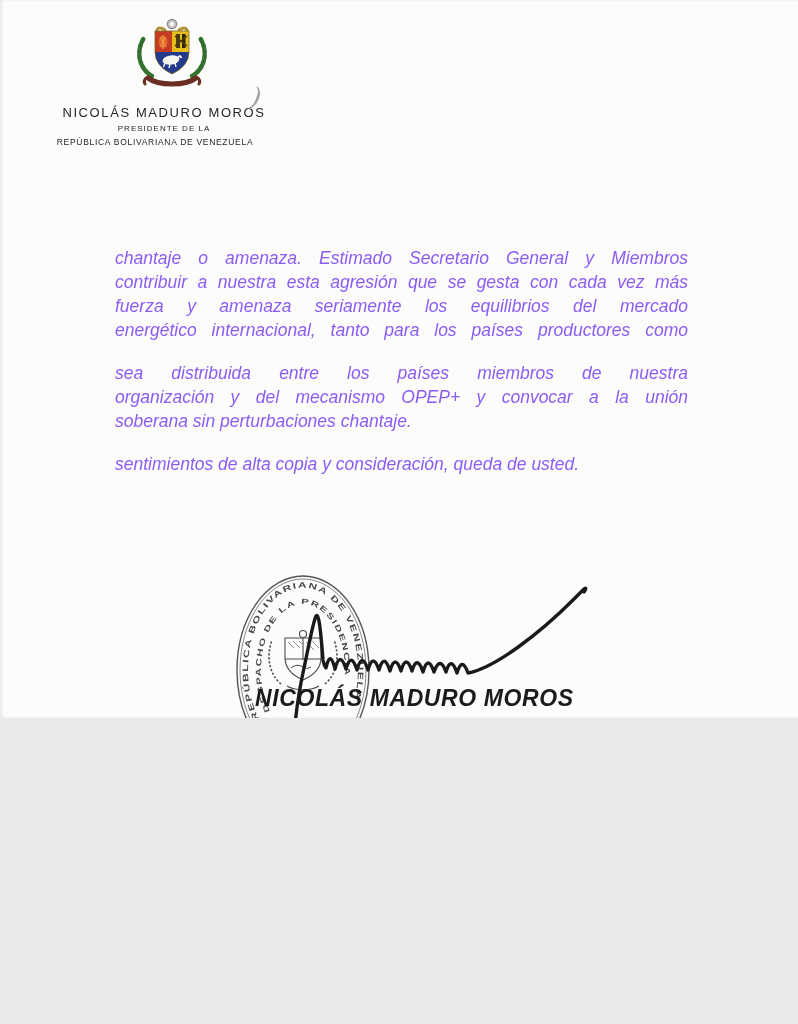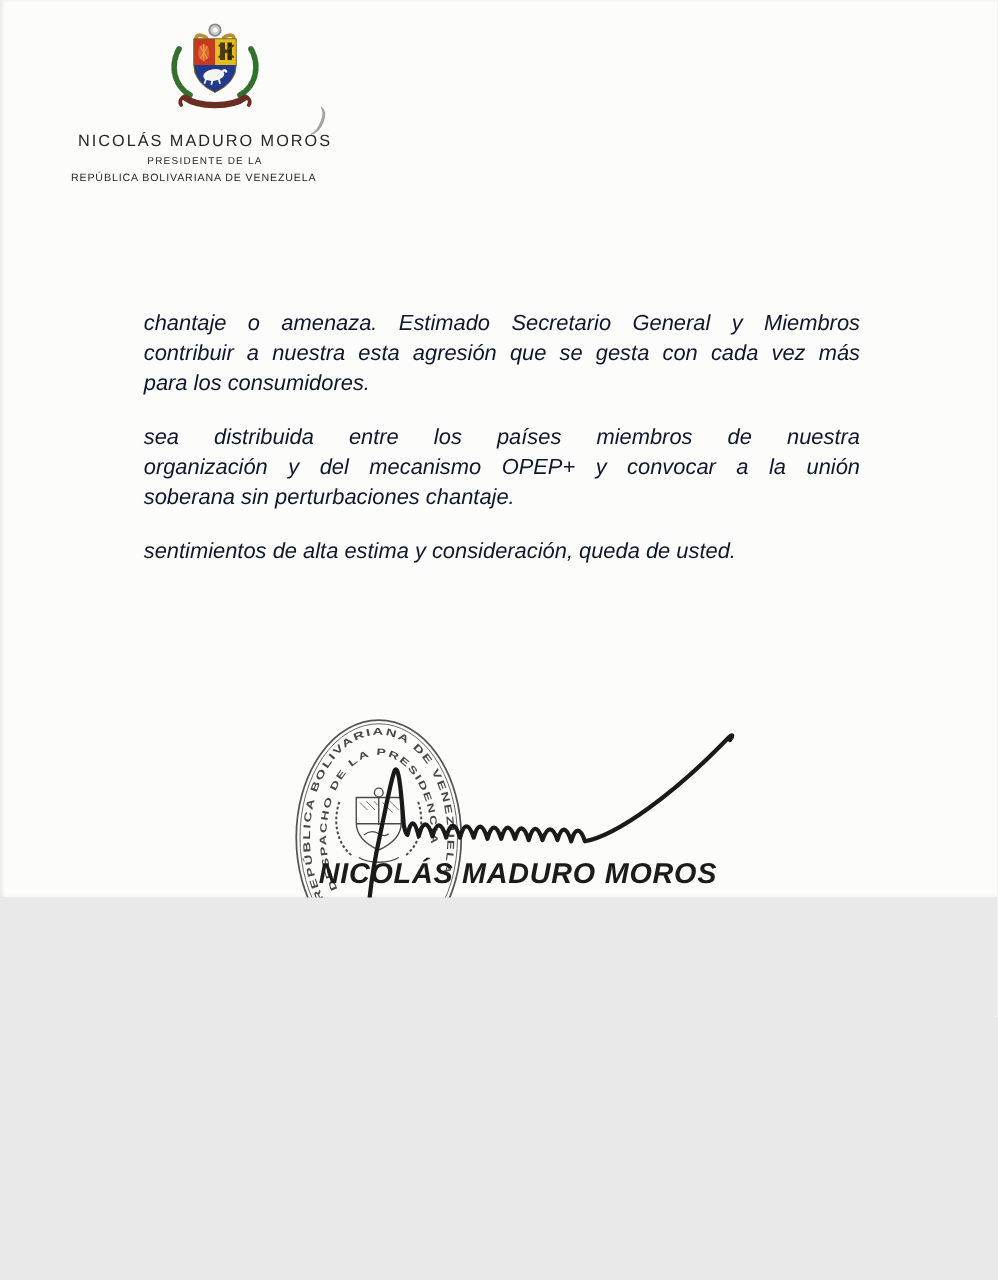--- a/index.html
+++ b/index.html
@@ -23,21 +23,21 @@
   .lh-subtitle{font-size:8.5px;letter-spacing:0.7px;margin-top:4px;white-space:nowrap;transform:translateX(-9px);}
   .pen-mark{
     position:absolute;left:251px;top:82px;
     font-family:"DejaVu Serif",serif;font-style:italic;
     font-size:26px;color:#a3a3a3;transform:rotate(10deg);
   }
   
   .letter-body{
     position:absolute;left:115px;top:246px;width:573px;
     font-style:italic;font-size:17.5px;line-height:24px;
-    color:#0f172a;
+    color:#8b5cf6;
   }
   .paragraph{margin:0 0 19px 0;}
   .line{text-align:justify;text-align-last:justify;}
   .line.last{text-align:left;text-align-last:left;}
   .line.indent{padding-left:45px;}
   
   .overlay-svg{position:absolute;left:0;top:0;width:798px;height:1024px;pointer-events:none;}
   .seal-layer{z-index:2;}
   .sig-layer{z-index:4;}
   .sig-name{
@@ -89,29 +89,30 @@
     <div class="lh-title">PRESIDENTE DE LA</div>
     <div class="lh-subtitle">REPÚBLICA BOLIVARIANA DE VENEZUELA</div>
   </div>
 
   <div class="pen-mark">)</div>
 
   <div class="letter-body">
       <div class="paragraph">
         <div class="line">chantaje o amenaza. Estimado Secretario General y Miembros</div>
         <div class="line">contribuir a nuestra esta agresión que se gesta con cada vez más</div>
-        <div class="line last">para los consumidores.</div>
+        <div class="line">fuerza y amenaza seriamente los equilibrios del mercado</div>
+        <div class="line">energético internacional, tanto para los países productores como</div>
       </div>
       <div class="paragraph">
         <div class="line">sea distribuida entre los países miembros de nuestra</div>
         <div class="line">organización y del mecanismo OPEP+ y convocar a la unión</div>
         <div class="line last">soberana sin perturbaciones chantaje.</div>
       </div>
       <div class="paragraph">
-        <div class="line last">sentimientos de alta estima y consideración, queda de usted.</div>
+        <div class="line last">sentimientos de alta copia y consideración, queda de usted.</div>
       </div>
     </div>
 
   <svg class="overlay-svg seal-layer" viewBox="0 0 798 1024">
     <ellipse cx="303" cy="670" rx="66" ry="94" fill="none" stroke="#555" stroke-width="1.4"></ellipse>
     <ellipse cx="303" cy="670" rx="63" ry="91" fill="none" stroke="#6a6a6a" stroke-width="0.8"></ellipse>
     <defs>
       <path id="seal-arc-outer" d="M 259 719 A 55 82 0 1 1 347 719" fill="none"></path>
       <path id="seal-arc-middle" d="M 270 711 A 42 66 0 1 1 336 711" fill="none"></path>
       <path id="seal-arc-bottom" d="M 260 710 A 50 76 0 0 0 346 710" fill="none"></path>

